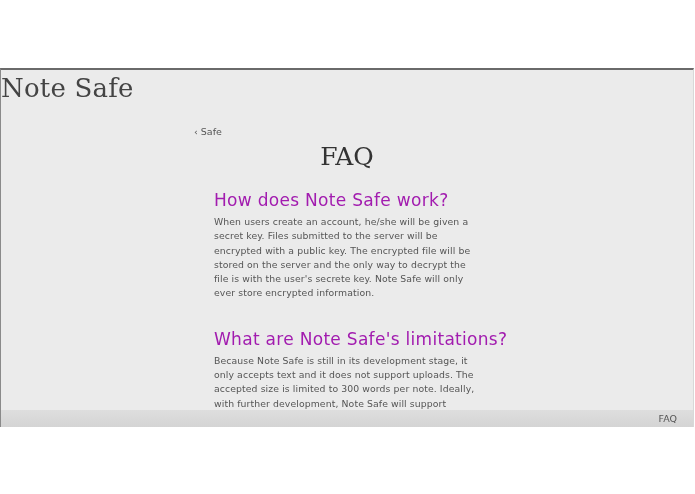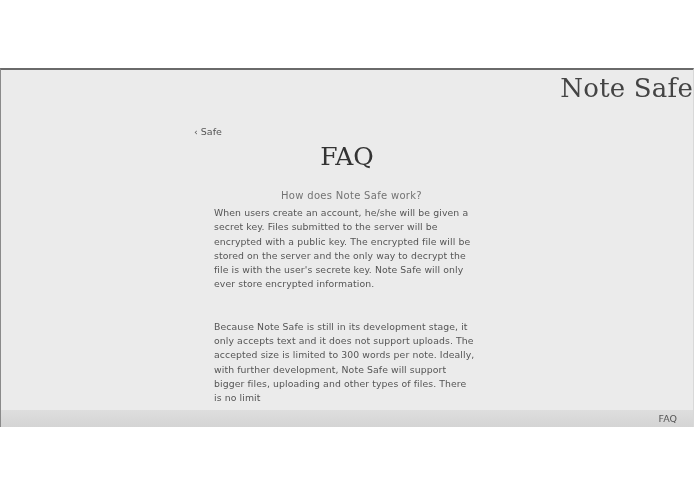--- a/index.html
+++ b/index.html
@@ -3,32 +3,32 @@
 <meta charset="utf-8">
 <style>
   html, body { margin: 0; padding: 0; background: #ffffff; }
   body { width: 695px; height: 494px; position: relative; overflow: hidden; font-family: "DejaVu Sans", sans-serif; }
   .frame {
     position: absolute; left: 0; top: 68px; width: 694px; height: 359px;
     background: #ebebeb; border-top: 2px solid #6a6a6a; border-left: 1px solid #8a8a8a;
     border-right: 1px solid #d8d8d8; box-sizing: border-box; overflow: hidden;
   }
   .site-title {
-    position: absolute; top: 3px; left: 0; right: 0; text-align: right;
+    position: absolute; top: 3px; left: 0; right: 0; text-align: left;
     font-family: "DejaVu Serif", serif; font-size: 26px; color: #444; font-weight: 300; letter-spacing: 0.2px;
   }
   .back-link {
     position: absolute; top: 56px; left: 193px; font-size: 9.5px; color: #555; text-decoration: none; cursor: pointer;
   }
   .page-title {
     position: absolute; top: 72px; left: 0; right: 0; text-align: center;
     font-family: "DejaVu Serif", serif; font-size: 25px; color: #333;
   }
   .content { position: absolute; top: 120px; left: 213px; width: 275px; }
-  .q { font-size: 10px; color: #737373; margin: 0 0 5px 0; font-weight: normal; letter-spacing: 0.3px; white-space: nowrap; text-align: center; }
+  .q { font-size: 17px; color: #a21caf; margin: 0 0 5px 0; font-weight: normal; letter-spacing: 0.3px; white-space: nowrap; }
   .a { font-size: 9.3px; color: #555; line-height: 14.3px; margin: 0 12px 28px 0; letter-spacing: 0.1px; }
   .footer {
     position: absolute; left: 0; right: 0; bottom: 0; height: 17px;
     background: linear-gradient(#dedede, #d4d4d4);
   }
   .footer-link { position: absolute; right: 16px; top: 3px; font-size: 9.5px; color: #555; cursor: pointer; }
 </style>
 </head>
 <body>
 
@@ -40,20 +40,21 @@
   </a>
 
   <div class="page-title">FAQ</div>
 
   <div class="content">
     <div>
       <h2 class="q">How does Note Safe work?</h2>
       <p class="a">When users create an account, he/she will be given a secret key. Files submitted to the server will be encrypted with a public key. The encrypted file will be stored on the server and the only way to decrypt the file is with the user's secrete key. Note Safe will only ever store encrypted information.</p>
     </div>
     <div>
+      <h2 class="q">What are Note Safe's limitations?</h2>
       <p class="a">Because Note Safe is still in its development stage, it only accepts text and it does not support uploads. The accepted size is limited to 300 words per note. Ideally, with further development, Note Safe will support bigger files, uploading and other types of files. There is no limit</p>
     </div>
   </div>
 
   <div class="footer">
     <span class="footer-link">FAQ</span>
   </div>
 </div>
 
 </body></html>

